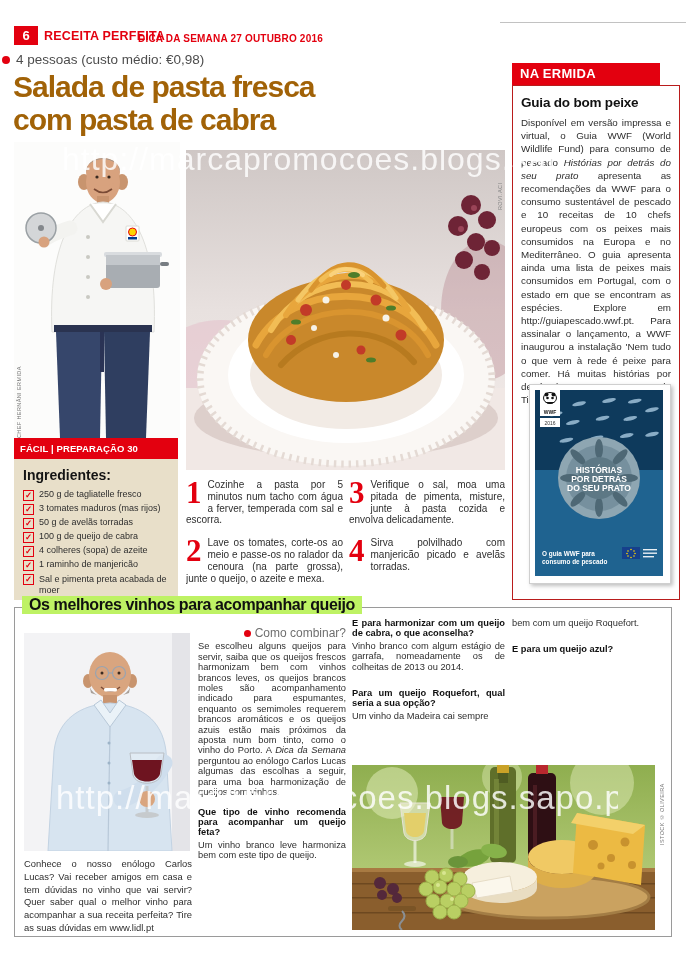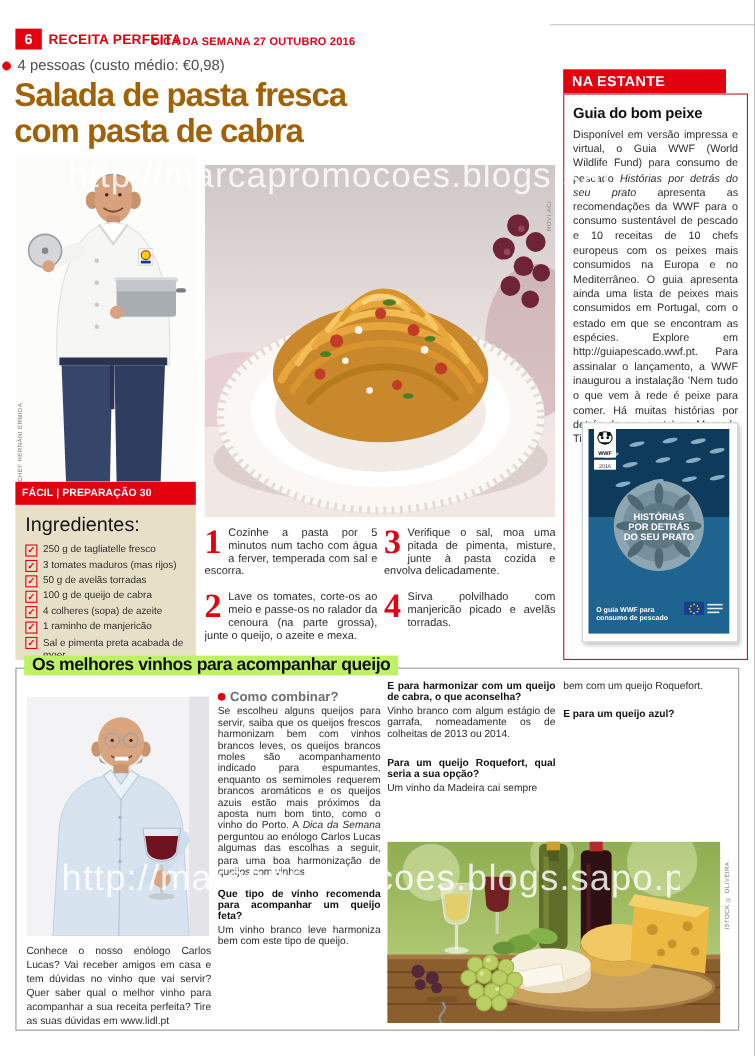--- a/index.html
+++ b/index.html
@@ -16,21 +16,21 @@
   .dot{display:inline-block;width:8px;height:8px;border-radius:50%;background:#e3000f;margin-right:6px;}
   .title{position:absolute;left:13px;top:70px;font-size:30px;line-height:33px;font-weight:bold;
          color:#a16207;letter-spacing:-1px;}
   
   .chef-photo{position:absolute;left:14px;top:142px;width:166px;height:296px;overflow:hidden;}
   .vcred{position:absolute;font-size:5.5px;color:#777;writing-mode:vertical-rl;transform:rotate(180deg);letter-spacing:.4px;}
   .facil{position:absolute;left:14px;top:438px;width:164px;height:21px;background:#e3000f;color:#fff;
          font-weight:bold;font-size:9.5px;line-height:21px;padding-left:6px;box-sizing:border-box;letter-spacing:.1px;}
   .ingbox{position:absolute;left:14px;top:459px;width:164px;height:141px;background:#e8dfc9;
           box-sizing:border-box;padding:8px 7px 6px 9px;}
-  .ingtitle{font-size:18px;font-weight:normal;color:#141414;margin-bottom:6px;}
+  .ingtitle{font-size:14px;font-weight:bold;color:#141414;margin-bottom:6px;}
   .ingrow{display:flex;align-items:flex-start;margin-bottom:2.6px;}
   .chk{flex:0 0 9px;width:9px;height:9px;border:1.3px solid #e3000f;color:#e3000f;font-size:8.5px;
        line-height:8px;text-align:center;margin-right:5px;margin-top:.5px;font-weight:bold;}
   .ingtext{font-size:9px;line-height:11.4px;color:#2e2e2e;}
   
   .pasta-photo{position:absolute;left:186px;top:150px;width:319px;height:320px;overflow:hidden;}
   
   .stepcol{position:absolute;top:479px;width:157px;}
   .step{margin-bottom:11px;overflow:hidden;}
   .step-num{float:left;font-family:"Liberation Serif",serif;font-weight:bold;color:#e3000f;
@@ -45,21 +45,21 @@
   .sidetext{font-size:9.8px;line-height:13.2px;color:#2e2e2e;text-align:justify;}
   .book{position:absolute;left:529px;top:384px;width:140px;height:198px;border:1px solid #cfcfcf;
         box-shadow:2px 2px 4px rgba(0,0,0,.25);background:#fff;}
   
   .winebox{position:absolute;left:14px;top:607px;width:658px;height:330px;border:1px solid #9a9a9a;box-sizing:border-box;}
   .winetitle{position:absolute;left:22px;top:596px;background:#bef264;padding:0 7px;font-size:16px;
              font-weight:bold;color:#101010;letter-spacing:-.4px;}
   .enologo-photo{position:absolute;left:24px;top:633px;width:166px;height:218px;overflow:hidden;}
   .wcol{position:absolute;font-size:9.3px;line-height:10.4px;color:#2e2e2e;text-align:justify;}
   .wcol p{margin:0 0 9px 0;}
-  .qhead{font-size:12px;color:#6f6f6f;margin-bottom:3px;text-align:left;font-weight:bold;}
+  .qhead{font-size:12px;color:#6f6f6f;margin-bottom:3px;text-align:right;}
   .qhead .dot{width:7px;height:7px;margin-right:4px;}
   .qq{font-weight:bold;color:#111;}
   .caption{position:absolute;left:24px;top:858px;width:168px;font-size:9.4px;line-height:12.8px;
            color:#2e2e2e;text-align:justify;}
   .cheese-photo{position:absolute;left:352px;top:765px;width:303px;height:165px;overflow:hidden;}
   
   .wmark{position:absolute;color:rgba(255,255,255,.82);font-size:32px;letter-spacing:1px;
          white-space:nowrap;overflow:hidden;z-index:50;pointer-events:none;}
   .wm-top{left:62px;top:141px;width:505px;}
   .wm-bot{left:56px;top:779px;width:562px;font-size:33px;}
@@ -232,21 +232,21 @@
     <div class="step">
         <span class="step-num">3</span>
         <span class="step-text">Verifique o sal, moa uma pitada de pimenta, misture, junte à pasta cozida e envolva delicadamente.</span>
       </div>
     <div class="step">
         <span class="step-num">4</span>
         <span class="step-text">Sirva polvilhado com manjericão picado e avelãs torradas.</span>
       </div>
   </div>
 
-  <div class="estante">NA ESTANTE</div>
+  <div class="estante">NA ERMIDA</div>
   <div class="sidebox">
     <div class="sidetitle">Guia do bom peixe</div>
     <div class="sidetext"><span>Disponível em versão impressa e virtual, o Guia WWF (World Wildlife Fund) para consumo de pescado </span><i class="it">Histórias por detrás do seu prato</i><span> apresenta as recomendações da WWF para o consumo sustentável de pescado e 10 receitas de 10 chefs europeus com os peixes mais consumidos na Europa e no Mediterrâneo. O guia apresenta ainda uma lista de peixes mais consumidos em Portugal, com o estado em que se encontram as espécies. Explore em http://guiapescado.wwf.pt. Para assinalar o lançamento, a WWF inaugurou a instalação 'Nem tudo o que vem à rede é peixe para comer. Há muitas histórias por detrás do seu prato' no Mercado Time Out, em Lisboa.</span></div>
   </div>
   <div class="book">
     <svg width="138" height="196" viewBox="0 0 138 196">
       <rect width="138" height="196" fill="#fff"></rect>
       <rect x="5" y="5" width="128" height="80" fill="#0e3a5c"></rect>
       <g fill="#9fc0d8" opacity=".85" transform="rotate(-12 70 45)">
         <ellipse cx="30" cy="20" rx="7" ry="2"></ellipse>

